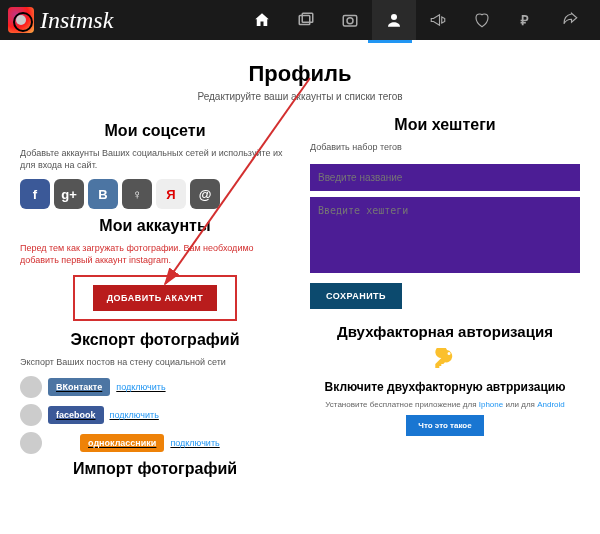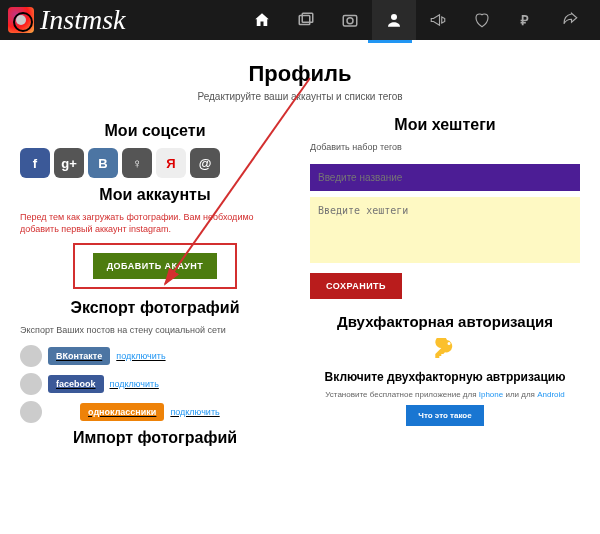--- a/index.html
+++ b/index.html
@@ -2,21 +2,21 @@
 <html><head>
 <meta charset="utf-8">
 <style>
 *{margin:0;padding:0;box-sizing:border-box;}
 body{font-family:Arial,Helvetica,sans-serif;background:#fff;width:600px;height:534px;overflow:hidden;font-size:11px;}
 .topbar{background:#1a1a1a;height:40px;display:flex;align-items:center;padding:0 8px;}
 .topbar .logo-wrap{display:flex;align-items:center;}
 .topbar .logo-img{width:26px;height:26px;border-radius:4px;background:radial-gradient(circle at 30% 30%,#c13584,#fd1d1d,#fcb045);position:relative;}
 .topbar .logo-img::before{content:"";position:absolute;top:5px;left:5px;width:16px;height:16px;border:2px solid #000;border-radius:50%;}
 .topbar .logo-img::after{content:"";position:absolute;top:8px;left:8px;width:10px;height:10px;background:#ccc;border-radius:50%;}
-.topbar .brand{color:#fff;font-family:'Brush Script MT',cursive;font-size:28px;font-style:italic;margin-left:6px;}
+.topbar .brand{color:#fff;font-family:'Brush Script MT',cursive;font-size:24px;font-style:italic;margin-left:6px;}
 .topbar .flex-spacer{flex:1;}
 .topbar .nav{display:flex;}
 .topbar .nav-item{width:44px;height:40px;display:flex;align-items:center;justify-content:center;color:#888;}
 .topbar .nav-item svg{width:18px;height:18px;fill:#aaa;}
 .topbar .nav-item.active{background:#2a2a2a;}
 .topbar .nav-item.active svg{fill:#fff;}
 .topbar .nav-item.home svg{fill:#fff;}
 .active-underline{height:3px;background:#2196f3;width:44px;margin-left:368px;}
 
 .main{padding:10px 20px;}
@@ -34,34 +34,34 @@
 .sc-fb{background:#3b5998;}
 .sc-gp{background:#555;}
 .sc-vk{background:#4c75a3;}
 .sc-ok{background:#555;}
 .sc-ya{background:#eee;color:#d00;}
 .sc-mr{background:#555;}
 
 .warn{color:#d32f2f;font-size:9px;margin-bottom:8px;line-height:1.3;}
 .add-wrap{text-align:center;margin-bottom:10px;}
 .add-box{border:2px solid #d32f2f;padding:8px 18px;display:inline-block;}
-.btn-add{background:#4d7c0f;color:#fff;border:none;padding:8px 14px;font-size:9px;font-weight:bold;letter-spacing:0.5px;}
+.btn-add{background:#b91c1c;color:#fff;border:none;padding:8px 14px;font-size:9px;font-weight:bold;letter-spacing:0.5px;}
 
 .export-row{display:flex;align-items:center;gap:6px;margin:6px 0;text-decoration:underline;}
 .avatar{width:22px;height:22px;border-radius:50%;background:#ccc;display:inline-block;}
 .net-badge{height:18px;border-radius:3px;display:inline-flex;align-items:center;padding:0 8px;color:#fff;font-size:9px;font-weight:bold;}
 .nb-vk{background:#4c75a3;}
 .nb-fb{background:#3b5998;}
 .nb-ok{background:#ee8208;margin-left:32px;}
 .connect{color:#2196f3;font-size:9px;text-decoration:none;}
 
 .right .sec-title{margin-top:0;}
 .input-field{width:100%;padding:8px;border:none;background:#4c1d95;font-size:10px;margin-bottom:6px;color:#888;}
-.textarea{width:100%;height:66px;padding:8px;border:none;background:#fef9c3;font-size:10px;color:#888;resize:none;margin-bottom:8px;}
-.btn-save{background:#b91c1c;color:#fff;border:none;padding:8px 16px;font-size:9px;font-weight:bold;letter-spacing:0.5px;}
+.textarea{width:100%;height:76px;padding:8px;border:none;background:#4c1d95;font-size:10px;color:#888;resize:none;margin-bottom:8px;}
+.btn-save{background:#0c4a6e;color:#fff;border:none;padding:8px 16px;font-size:9px;font-weight:bold;letter-spacing:0.5px;}
 
 .two-fa-title{font-size:15px;font-weight:bold;text-align:center;margin:14px 0 8px;}
 .key-icon{text-align:center;margin:6px 0;}
 .key-icon svg{width:24px;height:24px;}
 .two-fa-enable{text-align:center;font-size:12px;font-weight:bold;margin:6px 0;}
 .two-fa-install{text-align:center;font-size:8px;color:#666;margin:6px 0;}
 .two-fa-install a{color:#2196f3;text-decoration:none;}
 .btn-what{background:#1976d2;color:#fff;border:none;padding:6px 12px;font-size:8px;font-weight:bold;display:block;margin:6px auto 0;}
 
 .arrow-overlay{position:absolute;pointer-events:none;}
@@ -123,20 +123,21 @@
 </div>
 <div class="active-underline"></div>
 
 <div class="main">
   <div class="page-title">Профиль</div>
   <div class="page-sub">Редактируйте ваши аккаунты и списки тегов</div>
 
   <div class="columns">
     <div class="col left">
       <div class="sec-title">Мои соцсети</div>
+      <div class="sec-desc">Добавьте аккаунты Ваших социальных сетей и используйте их для входа на сайт.</div>
       <div class="social-row">
         <div class="social-btn sc-fb">f</div>
         <div class="social-btn sc-gp">g+</div>
         <div class="social-btn sc-vk">B</div>
         <div class="social-btn sc-ok">♀</div>
         <div class="social-btn sc-ya">Я</div>
         <div class="social-btn sc-mr">@</div>
       </div>
 
       <div class="sec-title">Мои аккаунты</div>

